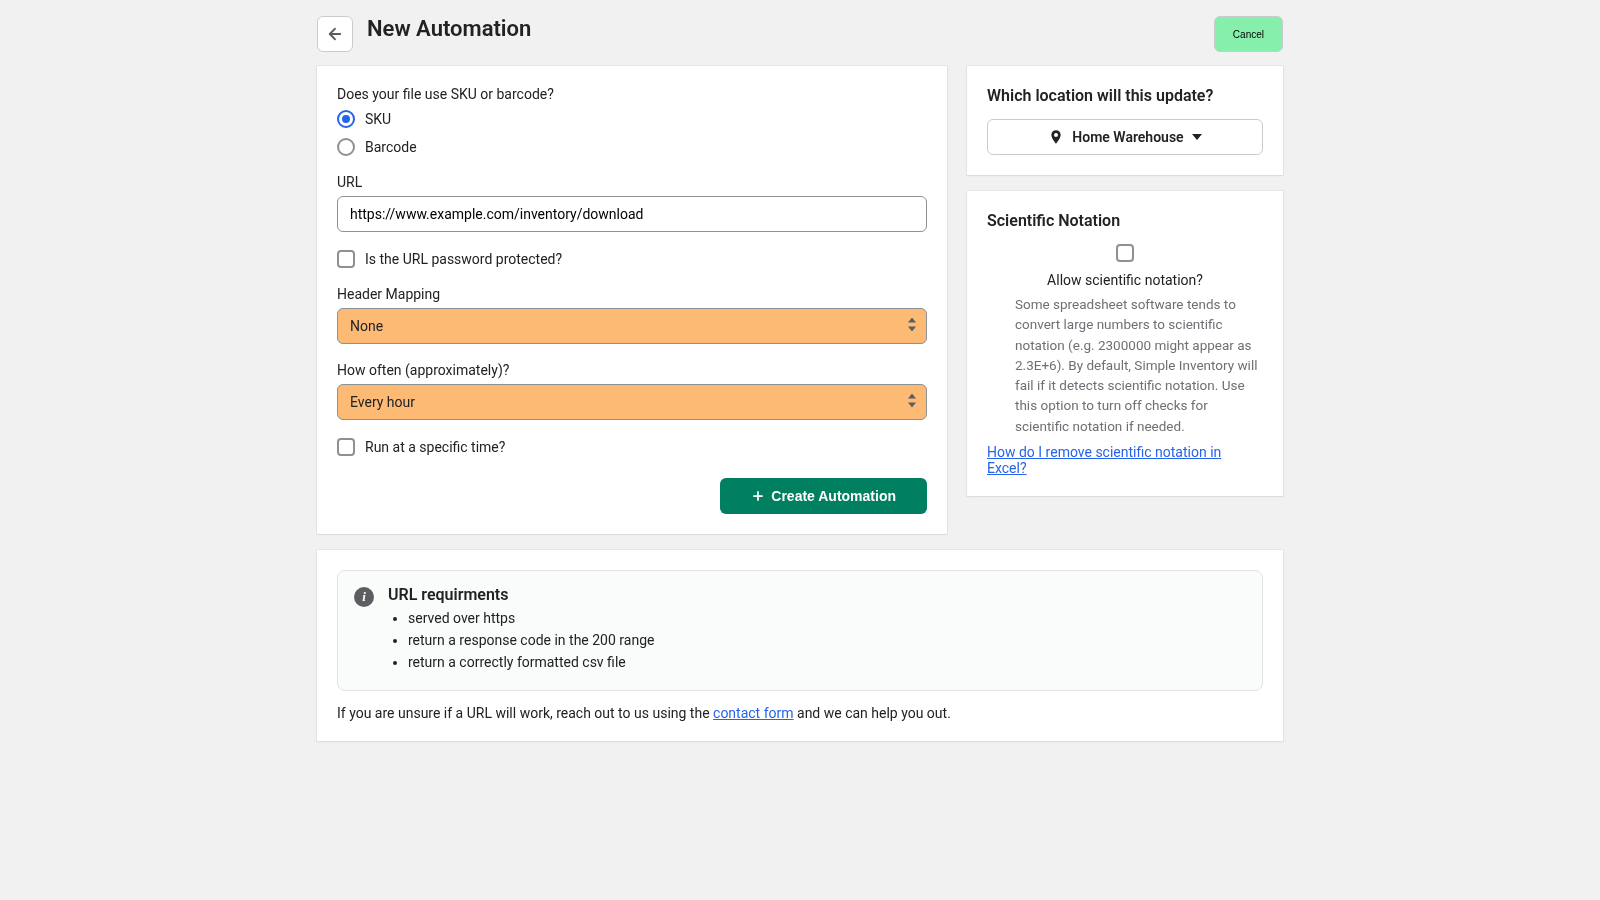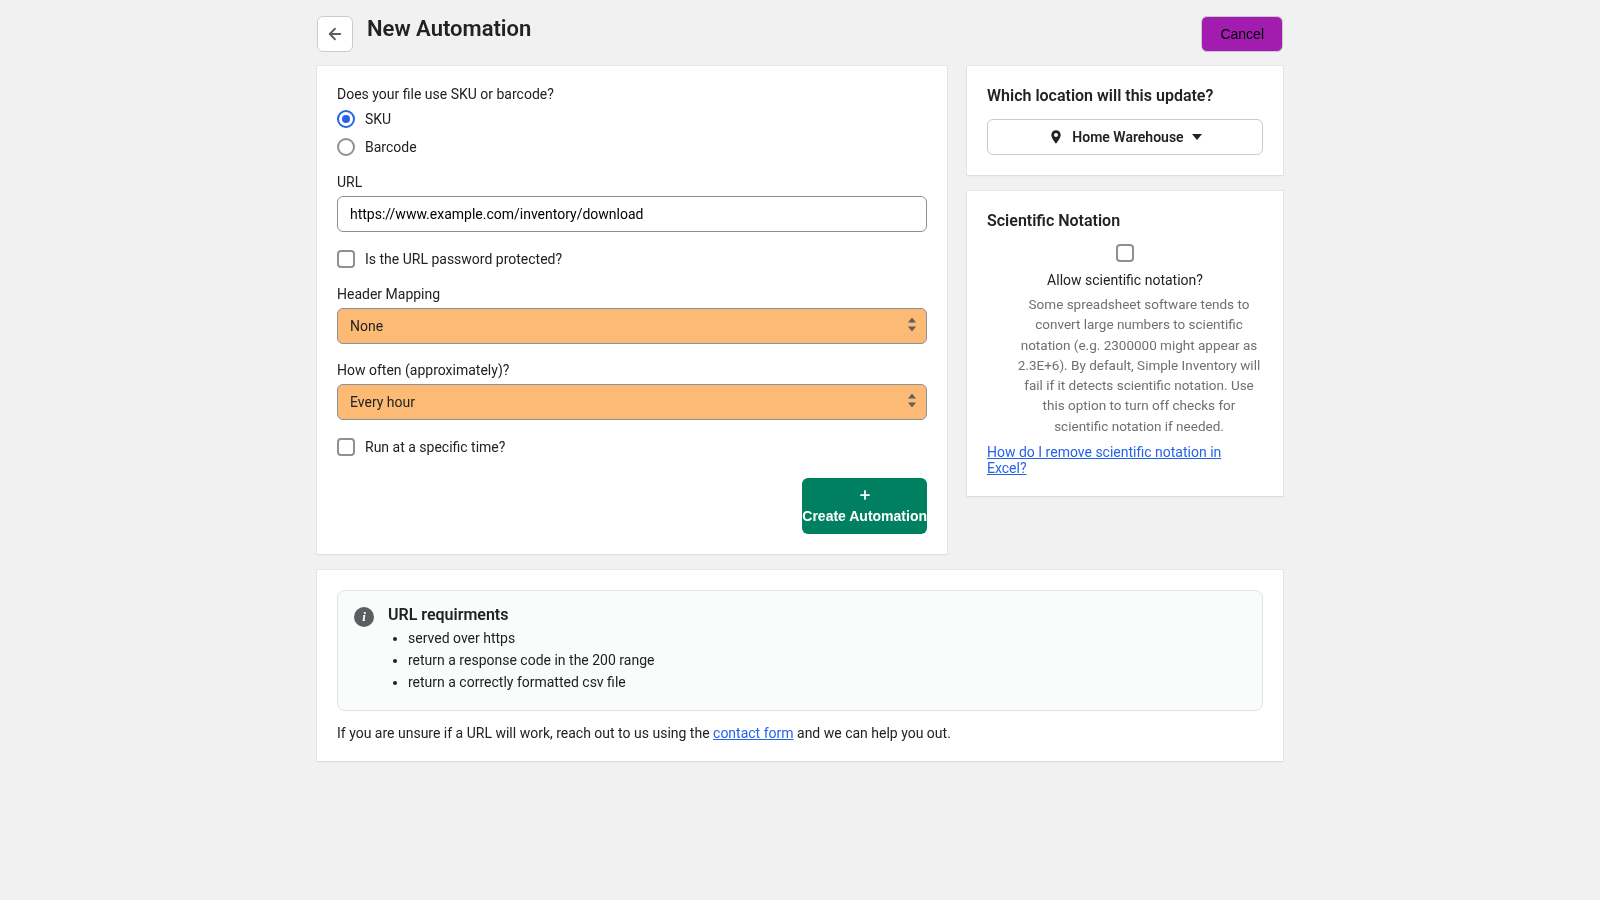--- a/index.html
+++ b/index.html
@@ -33,22 +33,22 @@
 .back-btn svg { stroke: #5c5f62; }
 .page-title {
   font-size: 22px;
   font-weight: 600;
   flex: 1;
 }
 .cancel-btn {
   padding: 7px 18px;
   border: 1px solid #c9cccf;
   border-radius: 6px;
-  background: #a21caf;
-  font-size: 14px;
+  background: #86efac;
+  font-size: 10px;
   cursor: pointer;
   font-weight: 500;
 }
 .columns {
   display: flex;
   gap: 20px;
   align-items: flex-start;
 }
 .col-main { flex: 1; display: flex; flex-direction: column; gap: 16px; }
 .col-side { width: 316px; display: flex; flex-direction: column; gap: 16px; }
@@ -127,28 +127,27 @@
   height: 18px;
   border: 2px solid #8c9196;
   border-radius: 4px;
   flex-shrink: 0;
 }
 .btn-primary {
   background: #008060;
   color: #fff;
   border: none;
   border-radius: 6px;
-  padding: 10px 0;
+  padding: 10px 31px;
   font-size: 14px;
   font-weight: 600;
   cursor: pointer;
   display: inline-flex;
   align-items: center;
   gap: 6px;
-  flex-direction: column;
 }
 .btn-row { display: flex; justify-content: flex-end; margin-top: 22px; }
 
 .location-select {
   width: 100%;
   border: 1px solid #c9cccf;
   border-radius: 6px;
   padding: 9px 12px;
   display: flex;
   align-items: center;
@@ -156,21 +155,20 @@
   gap: 8px;
   font-weight: 600;
   cursor: pointer;
   background: #fff;
 }
 .help-text {
   color: #6d7175;
   font-size: 13.5px;
   line-height: 1.5;
   margin-top: 6px;
-  text-align: center;
 }
 .link { color: #2563eb; text-decoration: underline; cursor: pointer; }
 
 .full-card {
   margin-top: 16px;
 }
 .info-box {
   background: #fafbfb;
   border: 1px solid #e1e3e5;
   border-radius: 8px;

